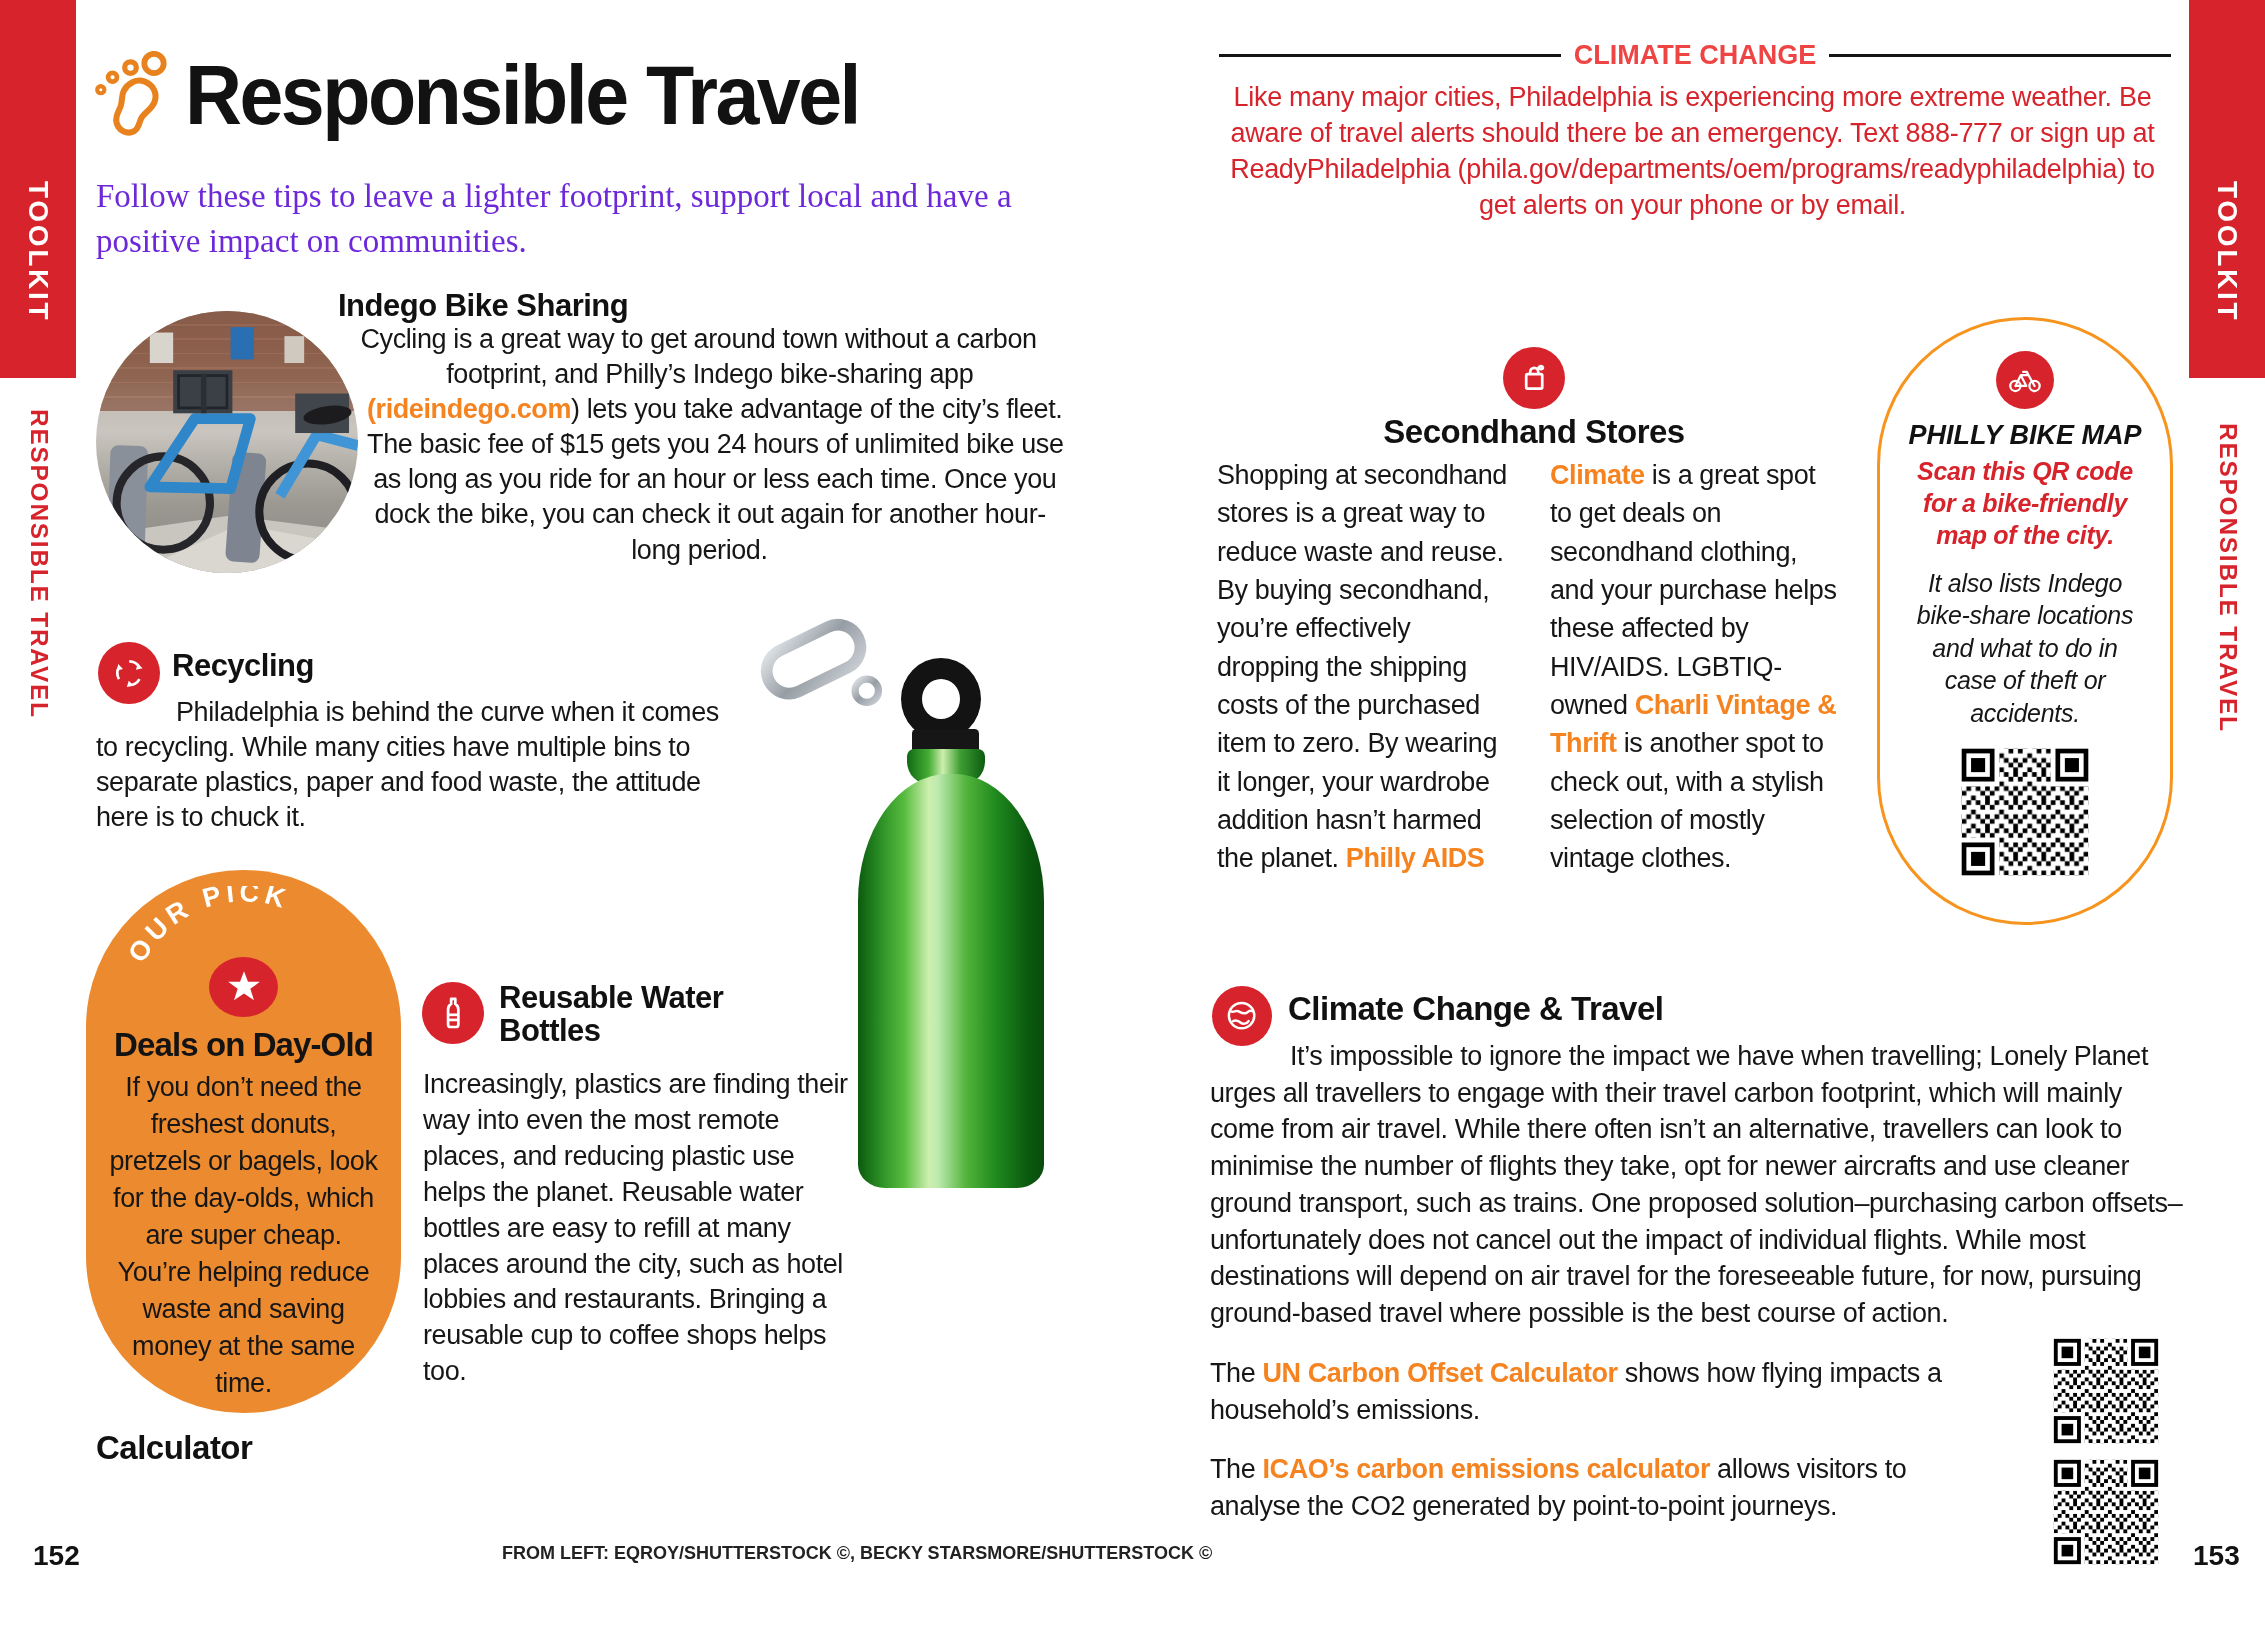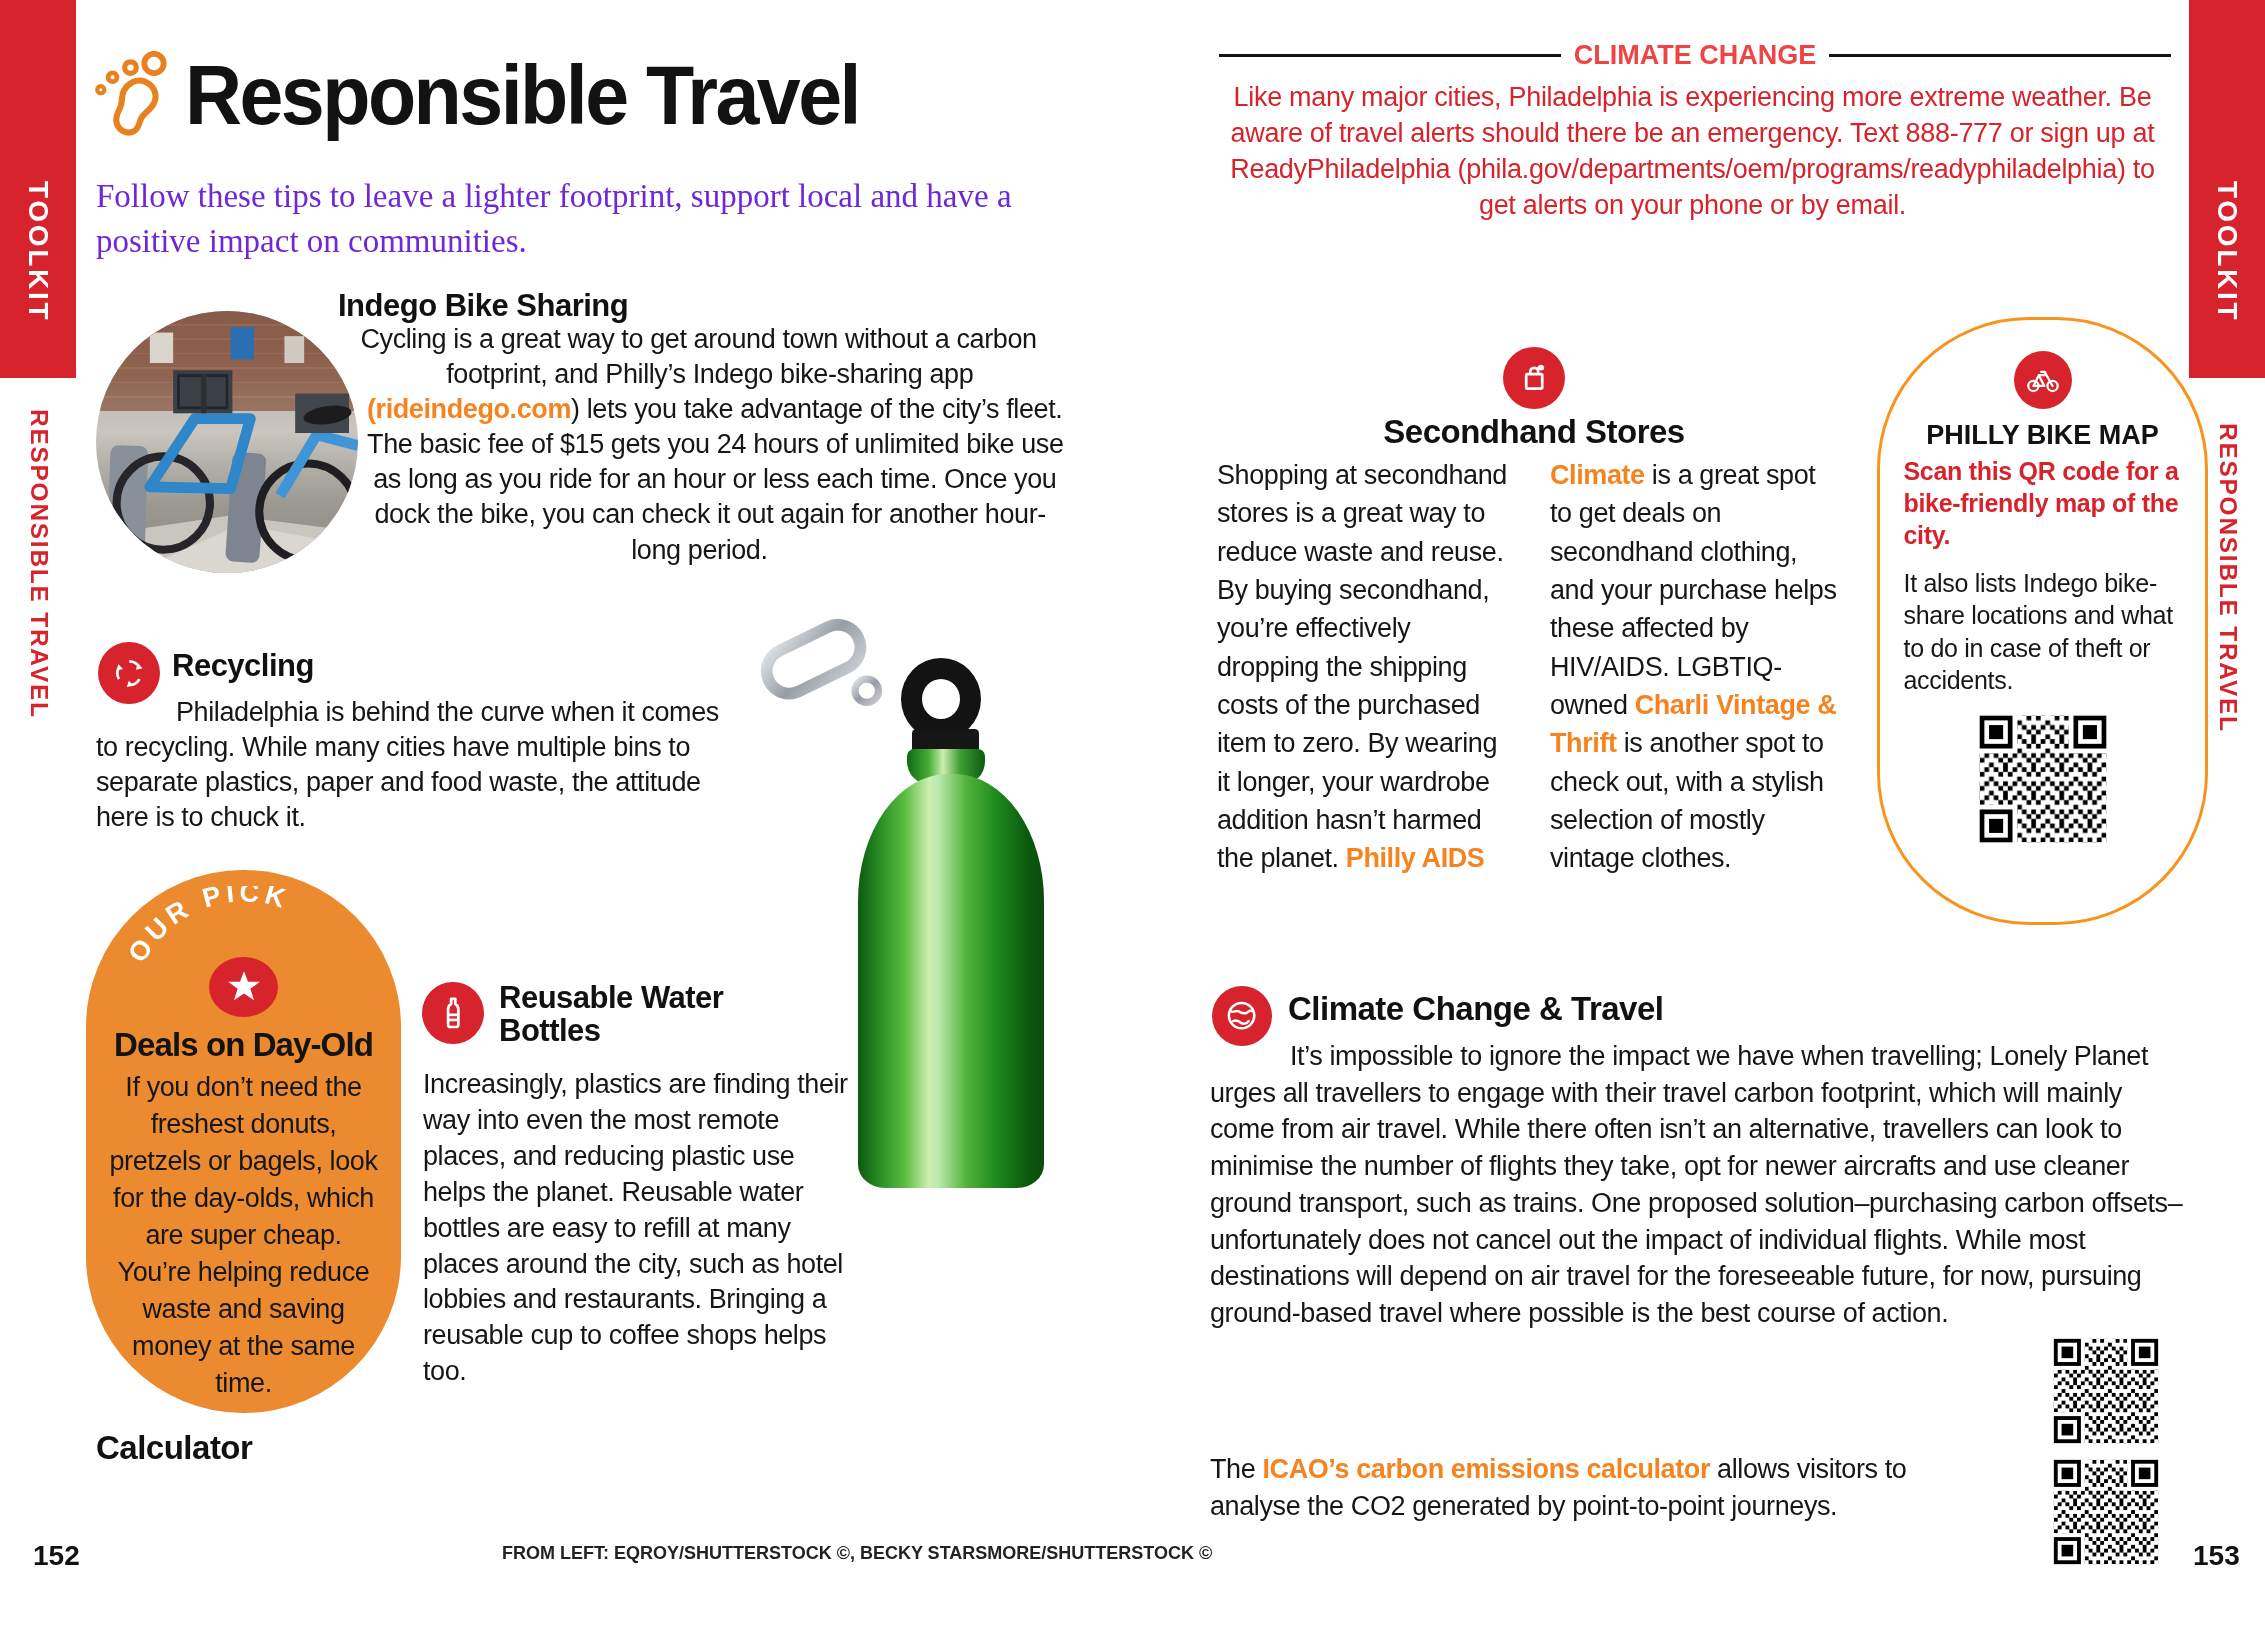--- a/index.html
+++ b/index.html
@@ -73,23 +73,23 @@
   .cc-header{position:absolute;left:1219px;top:40px;width:952px;display:flex;align-items:center;gap:12.7px;}
   .cc-header .line{flex:1;height:2.7px;background:#141414;}
   .cc-header .label{font-size:27px;font-weight:bold;letter-spacing:0;color:#ef4444;white-space:nowrap;}
   .cc-red{position:absolute;left:1212px;top:80px;width:961px;text-align:center;
     color:#d7232b;font-size:27px;line-height:1.33;letter-spacing:-0.3px;font-weight:500;}
 
   .second-head{position:absolute;left:1212px;top:413px;width:644px;text-align:center;font-size:33px;}
   .cols{position:absolute;left:1217px;top:456px;display:flex;gap:42px;}
   .col{width:291px;line-height:1.42;}
 
-  .oval{position:absolute;left:1877px;top:317px;width:331px;height:608px;border:3.6px solid #f6941e;
+  .oval{position:absolute;left:1877px;top:317px;width:296px;height:608px;border:3.6px solid #f6941e;
     border-radius:152px;box-sizing:border-box;display:flex;flex-direction:column;align-items:center;
-    padding:31px 23.5px 0 23.5px;background:#fff;}
+    padding:31px 23.5px 0 23.5px;text-align:center;background:#fff;font-style:italic;}
   .oval .ttl{font-size:27px;font-weight:bold;letter-spacing:0;margin-top:11px;color:#121212;}
   .oval .lead{color:#d7232b;font-weight:bold;font-size:25px;line-height:1.28;margin-top:3.6px;letter-spacing:-0.3px;}
   .oval .sub{font-size:25px;line-height:1.3;margin-top:16px;letter-spacing:-0.3px;}
 
   .cct-head{position:absolute;left:1288px;top:990px;font-size:33px;}
   .cct-body{position:absolute;left:1210px;top:1038px;width:977px;text-indent:80px;line-height:1.36;}
   .carbon1{position:absolute;left:1210px;top:1355px;width:787px;line-height:1.38;}
   .carbon2{position:absolute;left:1210px;top:1451px;width:787px;line-height:1.38;}
 
   .qr{display:block;}
@@ -304,20 +304,21 @@
       <g fill="none" stroke="#fff" stroke-width="1.6" stroke-linecap="round">
         <circle cx="12" cy="12" r="8.2"></circle>
         <path d="M5 9.2c2 1.2 3.2-1 5.2.1s3.1 1.9 5 .9 2-1.9 3.7-1"></path>
         <path d="M6.5 15.5c2-.9 3.9.1 5 1.1s3.9.9 5-1"></path>
       </g>
     </svg>
   </div>
   <div class="h-section cct-head">Climate Change &amp; Travel</div>
   <div class="body-txt cct-body">It’s impossible to ignore the impact we have when travelling; Lonely Planet urges all travellers to engage with their travel carbon footprint, which will mainly come from air travel. While there often isn’t an alternative, travellers can look to minimise the number of flights they take, opt for newer aircrafts and use cleaner ground transport, such as trains. One proposed solution–purchasing carbon offsets–unfortunately does not cancel out the impact of individual flights. While most destinations will depend on air travel for the foreseeable future, for now, pursuing ground-based travel where possible is the best course of action.</div>
 
+  <div class="body-txt carbon1"><span>The </span><span class="lnk">UN Carbon Offset Calculator</span><span> shows how flying impacts a household’s emissions.</span></div>
   <svg class="qr qr-sm" style="left:2050px;top:1335px;" viewBox="0 0 124 124" width="112" height="112">
       <use href="#qr"></use>
     </svg>
 
   <div class="body-txt carbon2"><span>The </span><span class="lnk">ICAO’s carbon emissions calculator</span><span> allows visitors to analyse the CO2 generated by point-to-point journeys.</span></div>
   <svg class="qr qr-sm" style="left:2050px;top:1456px;" viewBox="0 0 124 124" width="112" height="112">
       <use href="#qr"></use>
     </svg>
 
   <div class="pagenum" style="left:2193px;top:1540px;">153</div>

